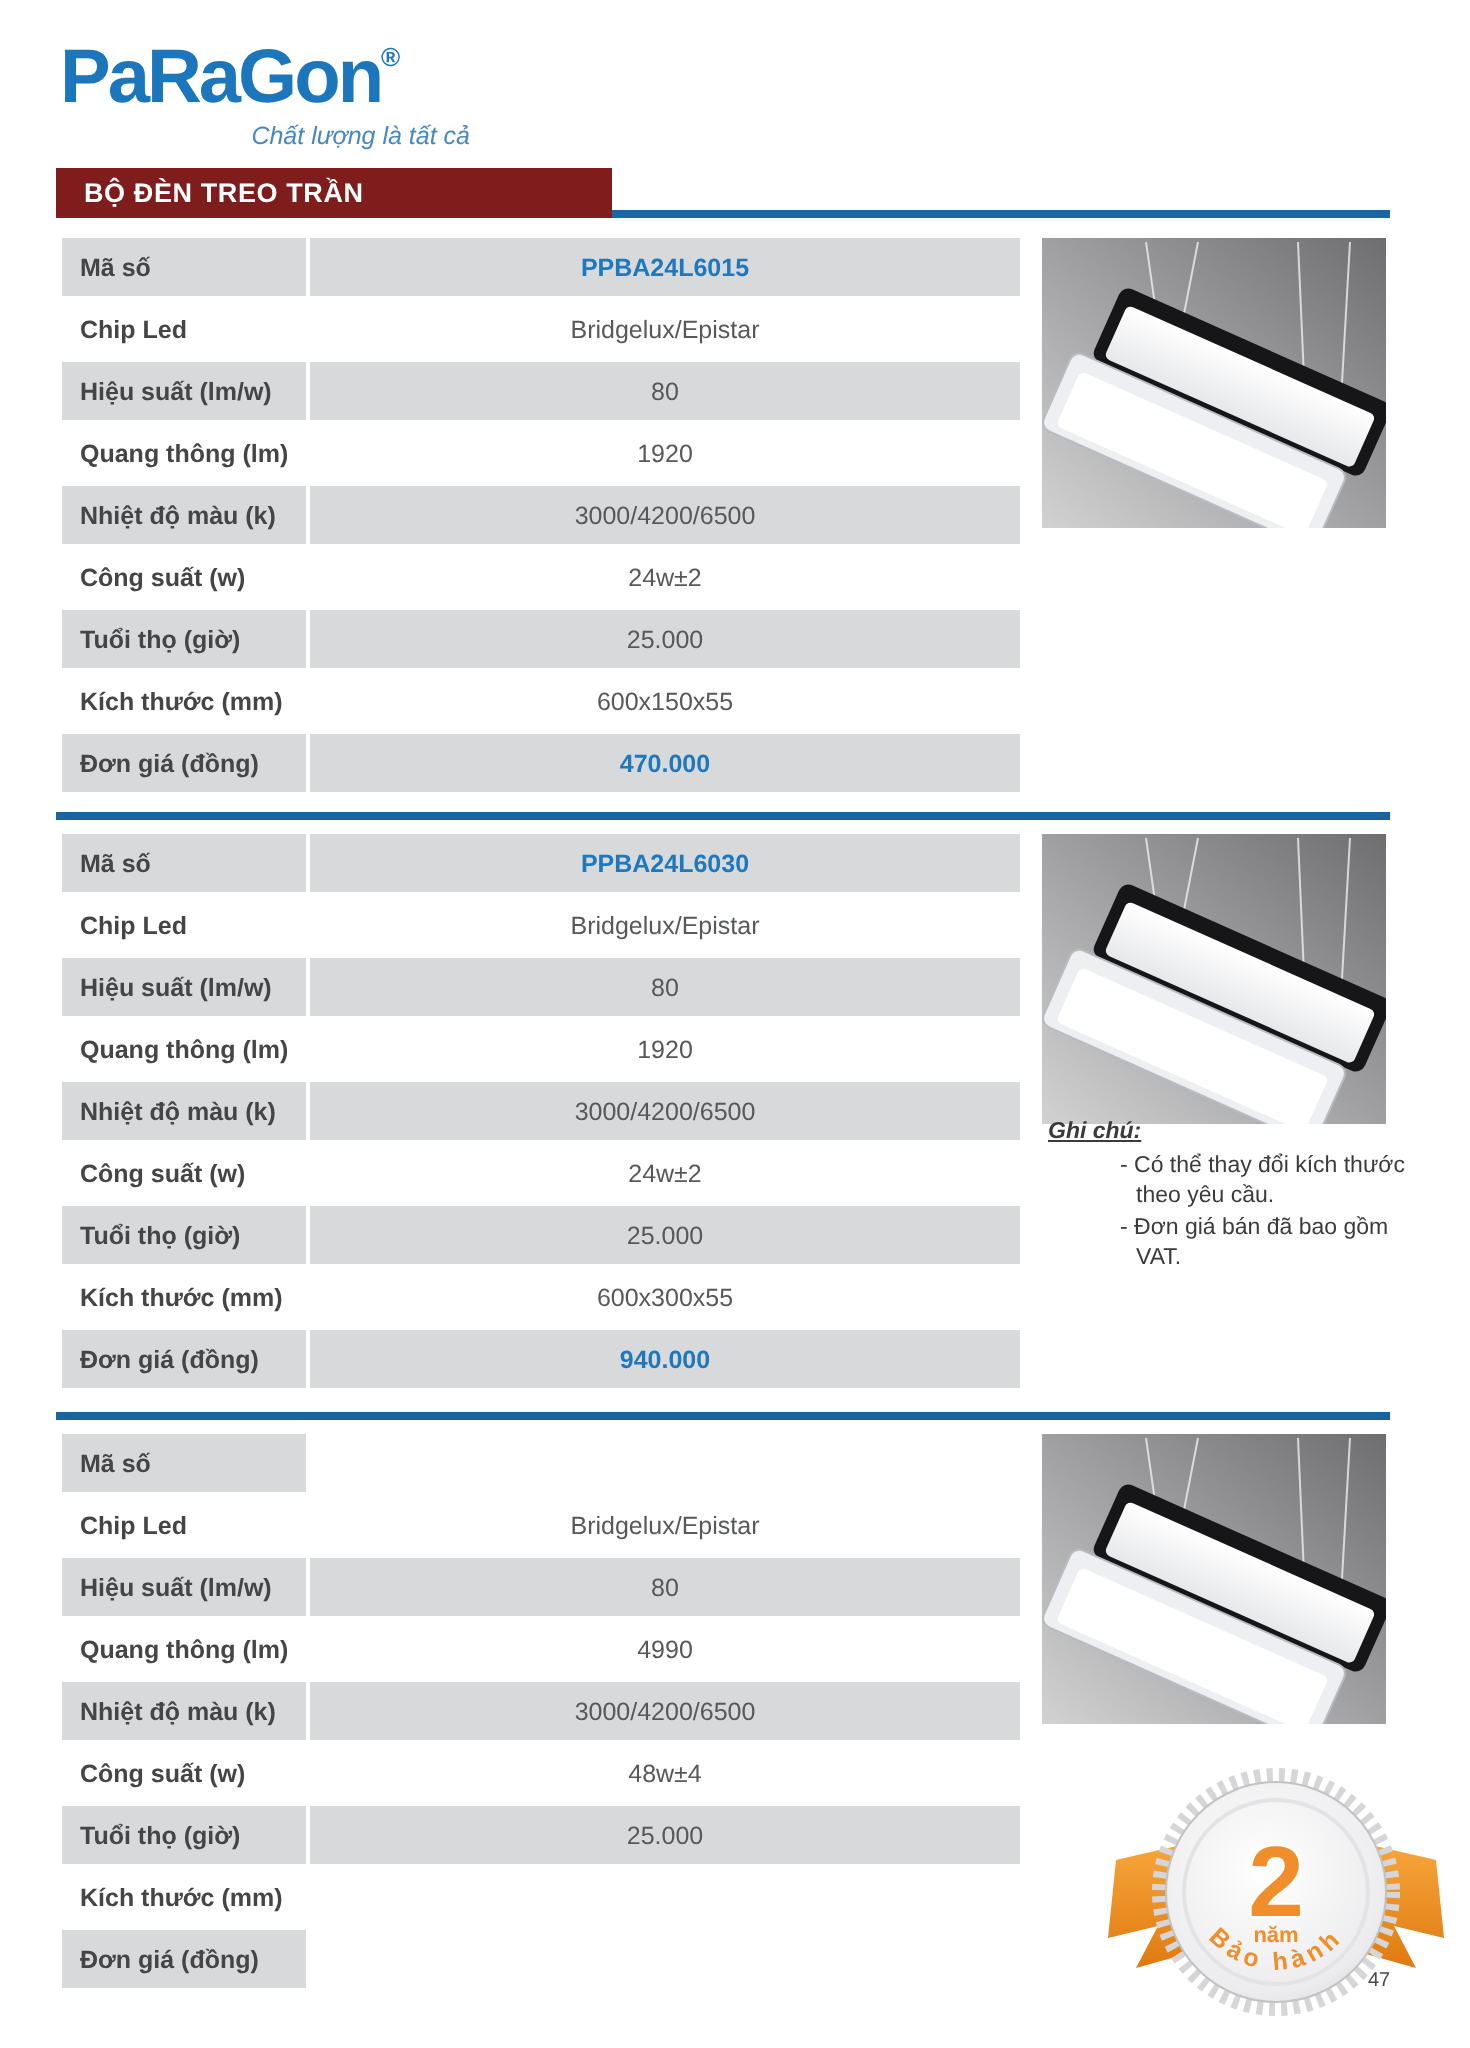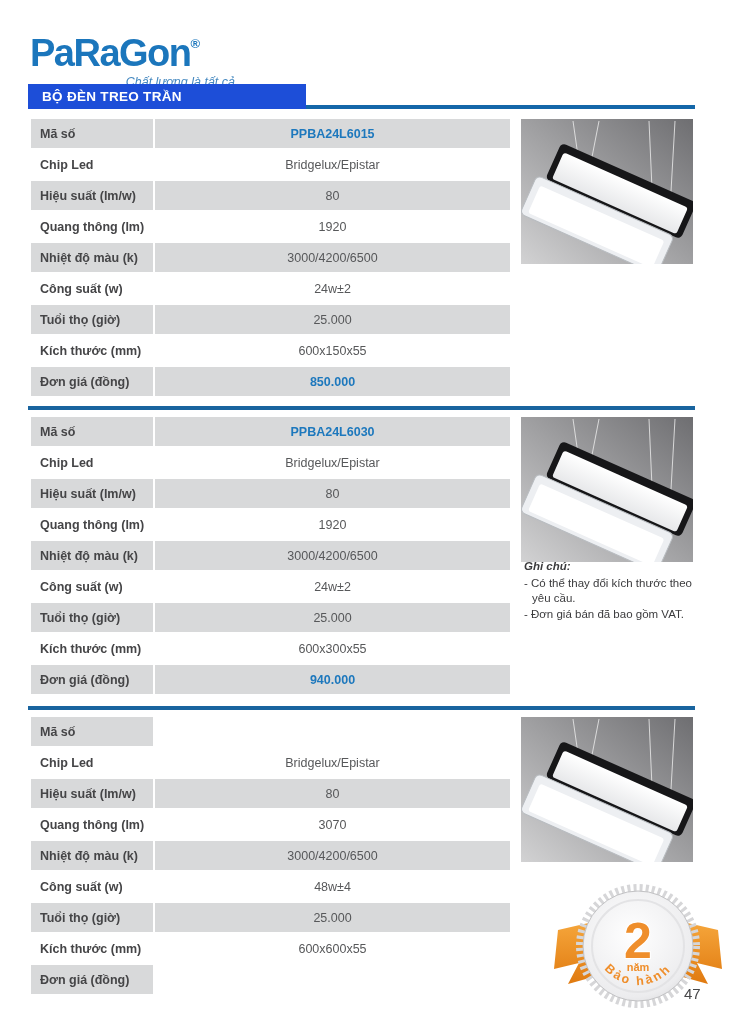--- a/index.html
+++ b/index.html
@@ -1,34 +1,34 @@
 <!DOCTYPE html>
 <html><head>
 <meta charset="utf-8">
 <style>
   html,body{margin:0;padding:0;background:#fff;}
   #page{
     position:relative;width:735px;height:1024px;background:#ffffff;
     font-family:"Liberation Sans","DejaVu Sans",sans-serif;overflow:hidden;
   }
   
-  .logo-block{position:absolute;left:30px;top:23px;width:208px;}
+  .logo-block{position:absolute;left:30px;top:8px;width:208px;}
   .logo-text{
     font-size:38px;font-weight:bold;color:#1b76bc;letter-spacing:-1.5px;
     line-height:42px;white-space:nowrap;
   }
   .logo-text sup{font-size:13px;letter-spacing:0;vertical-align:18px;}
   .tagline{
     font-family:Liberation Sans, sans-serif;font-style:italic;
     font-size:12.5px;color:#4689c0;text-align:right;margin-top:1px;width:205px;
   }
   
   .header-rule{position:absolute;left:28px;top:105px;width:667px;height:4px;background:#1467a9;}
   .section-header{
-    position:absolute;left:28px;top:84px;width:264px;height:25px;background:#1d4ed8;
+    position:absolute;left:28px;top:84px;width:264px;height:25px;background:#7f1d1d;
     color:#ffffff;font-weight:bold;font-size:13.5px;line-height:25px;padding-left:14px;
     letter-spacing:.3px;
   }
   
   .ptable{position:absolute;left:31px;width:479px;display:flex;flex-direction:column;gap:2px;}
   .t1{top:119px;} .t2{top:417px;} .t3{top:717px;}
   .trow{display:flex;gap:2px;height:29px;}
   .tlabel{
     width:113px;display:flex;align-items:center;padding-left:9px;
     font-weight:bold;font-size:12.5px;color:#454547;flex-shrink:0;
@@ -41,29 +41,29 @@
   .tvalue.code,.tvalue.price{color:#1d78bd;font-weight:bold;}
   .divider{position:absolute;left:28px;width:667px;height:4px;background:#19649f;}
   .d1{top:406px;} .d2{top:706px;}
   
   .photo{position:absolute;left:521px;width:172px;height:145px;}
   .p1{top:119px;} .p2{top:417px;} .p3{top:717px;}
   .photo svg{display:block;width:100%;height:100%;}
   
   .note{position:absolute;left:524px;top:560px;width:180px;color:#3b3b3d;}
   .note-title{
-    font-style:italic;font-size:11.5px;font-weight:bold;
+    font-style:italic;text-decoration:underline;font-size:11.5px;font-weight:bold;
     margin-bottom:4px;
   }
-  .note-item{font-size:11.5px;line-height:15px;padding-left:8px;text-indent:-8px;margin-bottom:1px;}
+  .note-item{font-size:11.5px;line-height:15px;padding-left:8px;text-indent:-8px;margin-bottom:1px;margin-left:36px;}
   
   .badge{position:absolute;left:546px;top:872px;width:184px;height:150px;}
   .badge svg{display:block;width:100%;height:100%;}
   
-  .page-num{position:absolute;left:684px;top:985px;font-size:15px;color:#48484a;}
+  .page-num{position:absolute;left:684px;top:985px;font-size:10px;color:#48484a;}
 </style>
 </head>
 <body>
 
 <div id="page">
 
   <svg width="0" height="0" style="position:absolute">
     <defs>
       <linearGradient id="imgbg" x1="1" y1="0" x2="0" y2="1">
         <stop offset="0" stop-color="#6e6e71"></stop>
@@ -121,21 +121,21 @@
     <div class="trow alt">
         <div class="tlabel">Tuổi thọ (giờ)</div>
         <div class="tvalue">25.000</div>
       </div>
     <div class="trow">
         <div class="tlabel">Kích thước (mm)</div>
         <div class="tvalue">600x150x55</div>
       </div>
     <div class="trow alt">
         <div class="tlabel">Đơn giá (đồng)</div>
-        <div class="tvalue price">850.000</div>
+        <div class="tvalue price">470.000</div>
       </div>
   </div>
 
   <div class="divider d1"></div>
 
   <div class="ptable t2">
     <div class="trow alt">
         <div class="tlabel">Mã số</div>
         <div class="tvalue code">PPBA24L6030</div>
       </div>
@@ -182,37 +182,36 @@
     <div class="trow">
         <div class="tlabel">Chip Led</div>
         <div class="tvalue">Bridgelux/Epistar</div>
       </div>
     <div class="trow alt">
         <div class="tlabel">Hiệu suất (lm/w)</div>
         <div class="tvalue">80</div>
       </div>
     <div class="trow">
         <div class="tlabel">Quang thông (lm)</div>
-        <div class="tvalue">3070</div>
+        <div class="tvalue">4990</div>
       </div>
     <div class="trow alt">
         <div class="tlabel">Nhiệt độ màu (k)</div>
         <div class="tvalue">3000/4200/6500</div>
       </div>
     <div class="trow">
         <div class="tlabel">Công suất (w)</div>
         <div class="tvalue">48w±4</div>
       </div>
     <div class="trow alt">
         <div class="tlabel">Tuổi thọ (giờ)</div>
         <div class="tvalue">25.000</div>
       </div>
     <div class="trow">
         <div class="tlabel">Kích thước (mm)</div>
-        <div class="tvalue">600x600x55</div>
       </div>
     <div class="trow alt">
         <div class="tlabel">Đơn giá (đồng)</div>
       </div>
   </div>
 
   <div class="photo p1">
     <svg viewBox="0 0 172 145">
       <rect width="172" height="145" fill="url(#imgbg)"></rect>
       <path d="M52,2 L58,44 M78,2 L71,38 M128,2 L131,70 M154,2 L149,90" stroke="#e8e8e8" stroke-width="1" fill="none" opacity="0.85"></path>

